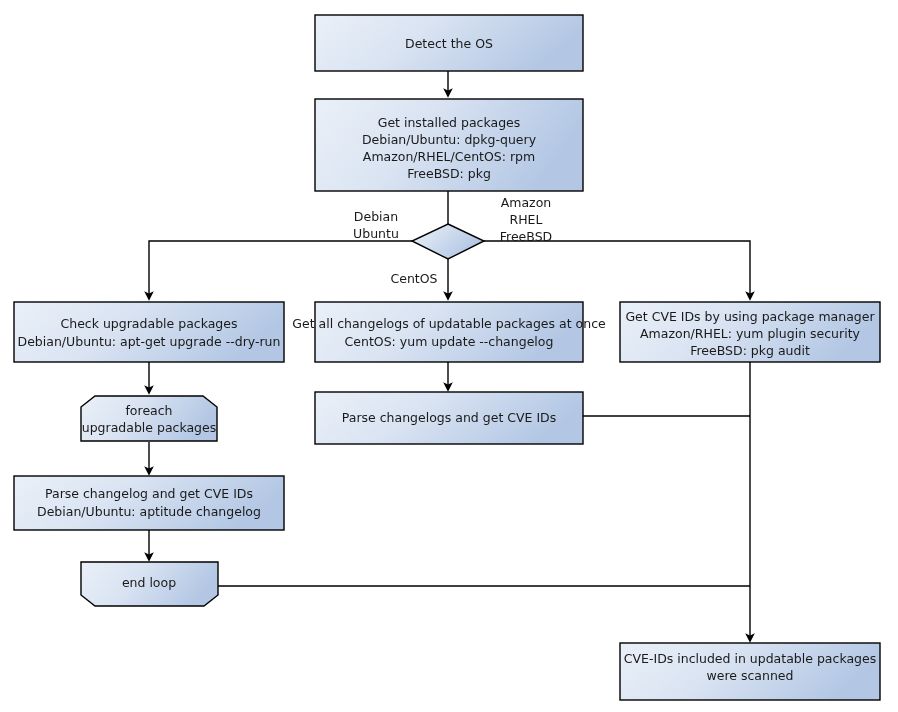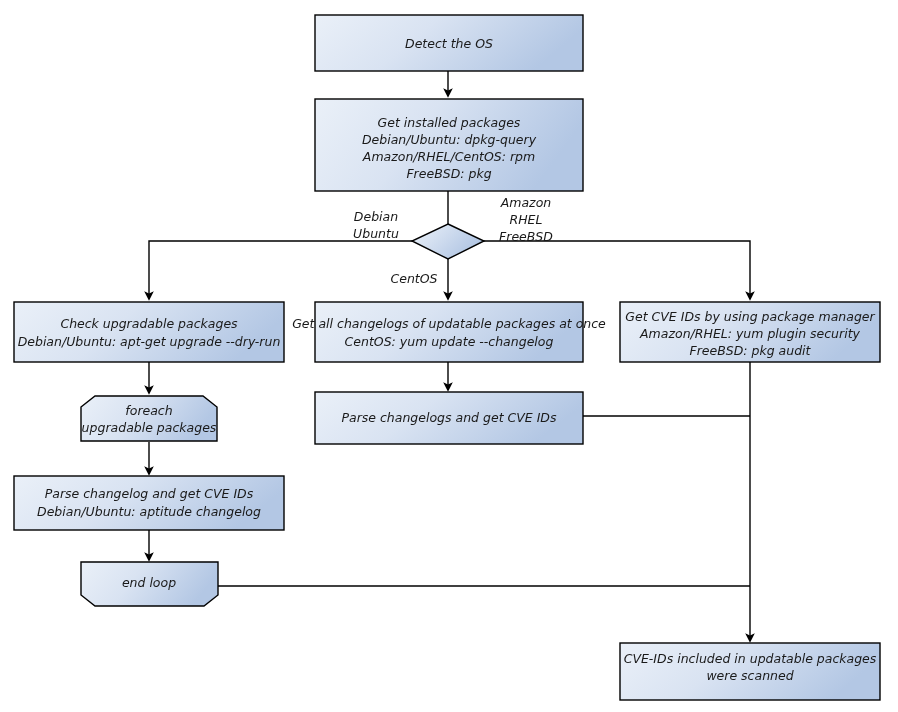--- a/index.html
+++ b/index.html
@@ -6,21 +6,20 @@
     margin: 0;
     padding: 0;
     background: #ffffff;
   }
   #diagram-root {
     position: relative;
     width: 898px;
     height: 712px;
     background: #ffffff;
     font-family: "DejaVu Sans", sans-serif;
-    font-style: italic;
   }
   svg#flowchart {
     display: block;
     width: 898px;
     height: 712px;
   }
   .node-shape {
     stroke: #000000;
     stroke-width: 1.4;
   }

